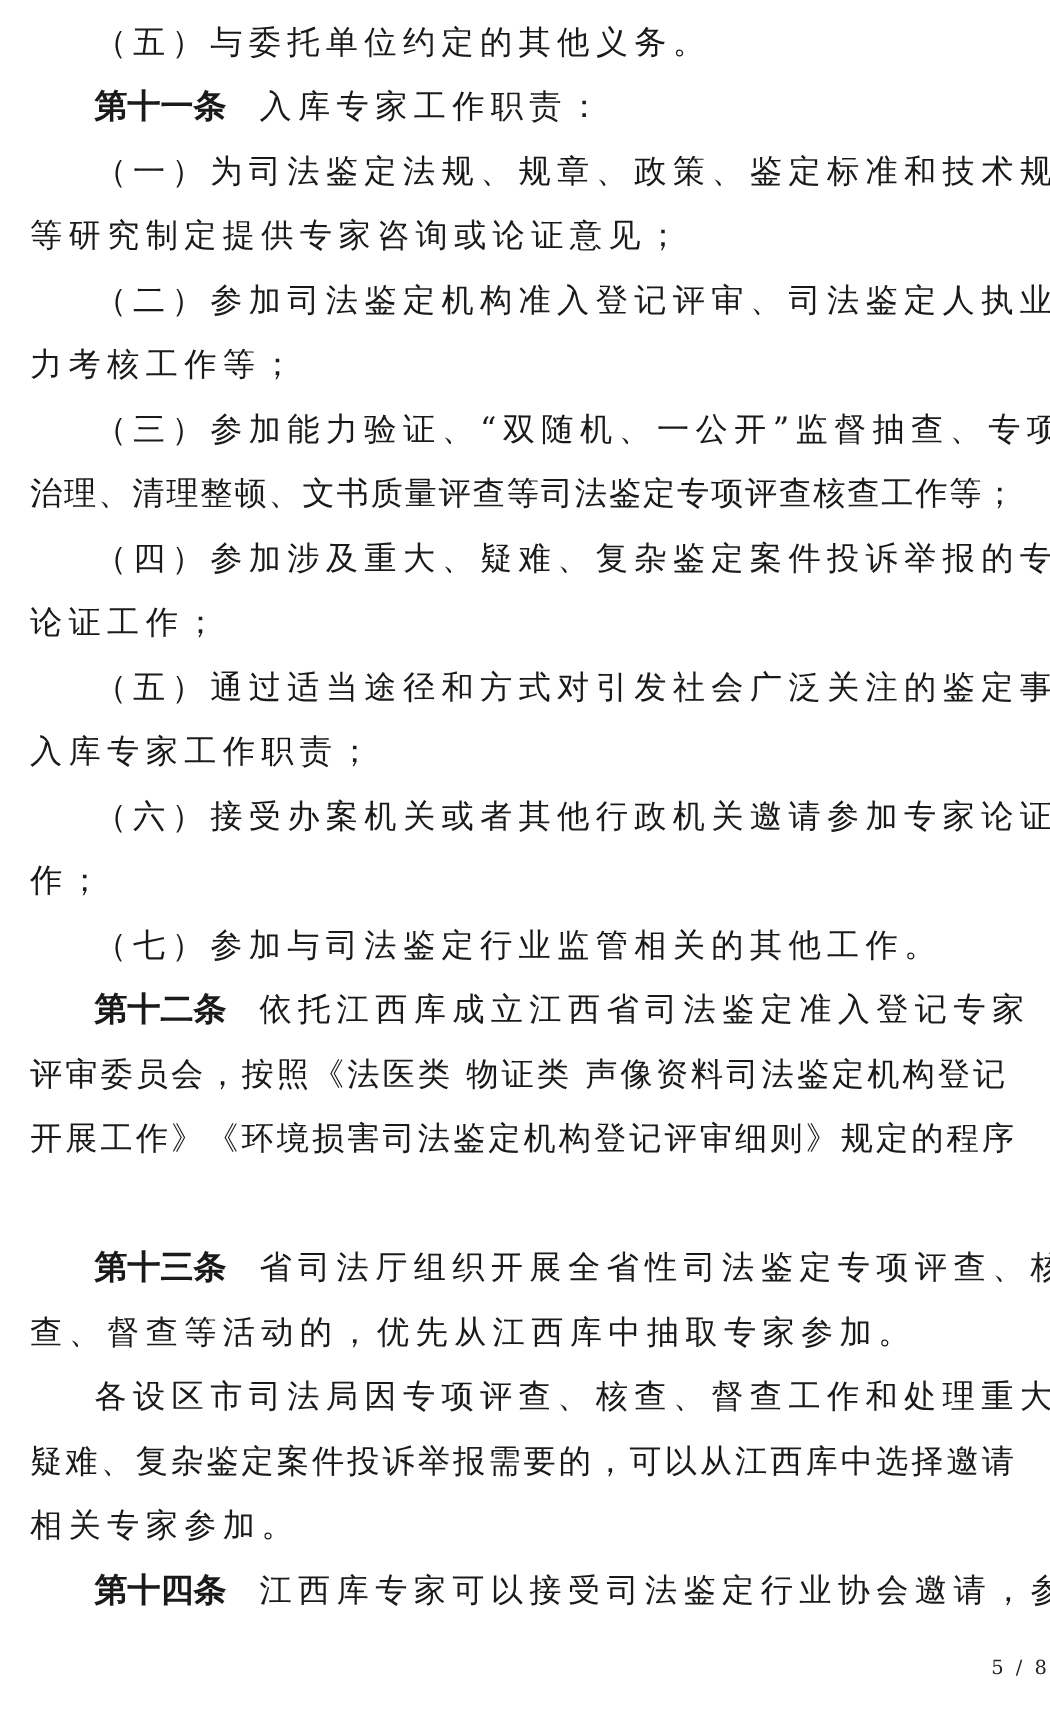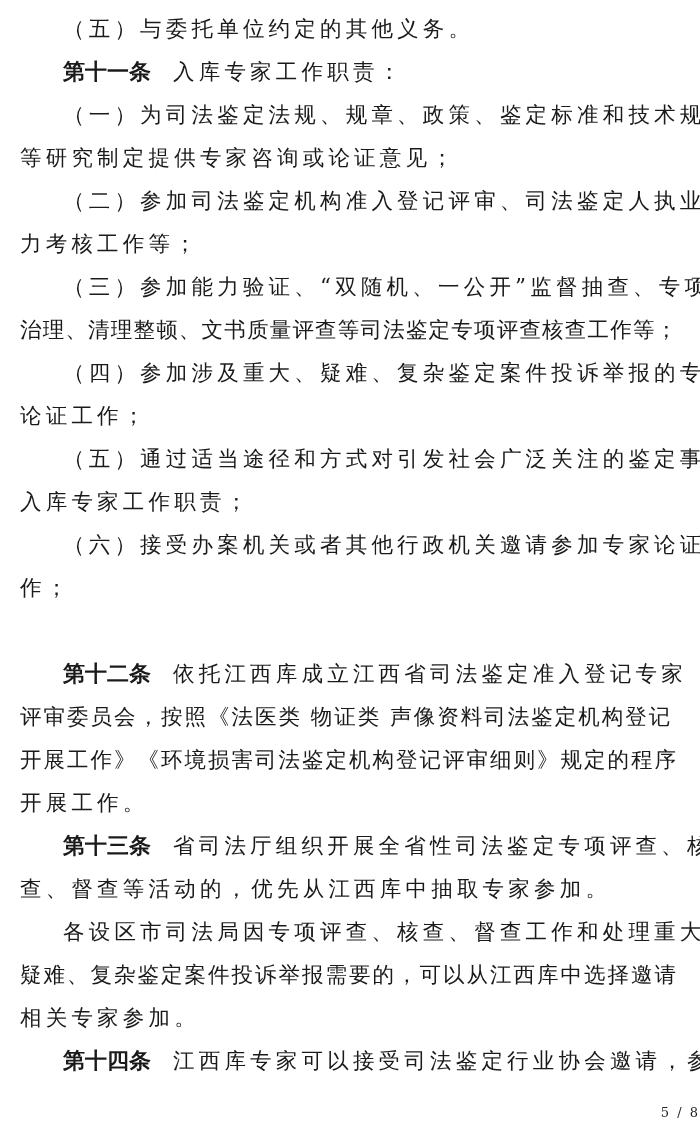--- a/index.html
+++ b/index.html
@@ -93,31 +93,31 @@
   </div>
   <div class="line last" style="top:487px">
     <span>入库专家工作职责；</span>
   </div>
   <div class="line indent" style="top:530px">
     <span>（六）接受办案机关或者其他行政机关邀请参加专家论证工</span>
   </div>
   <div class="line last" style="top:573px">
     <span>作；</span>
   </div>
+  <div class="line indent last" style="top:616px">
+    <span>（七）参加与司法鉴定行业监管相关的其他工作。</span>
+  </div>
   <div class="line indent" style="top:659px">
     <span class="bold">第十二条</span><span>依托江西库成立江西省司法鉴定准入登记专家</span>
   </div>
   <div class="line" style="top:702px; letter-spacing:2px">
     <span>评审委员会，按照《法医类 物证类 声像资料司法鉴定机构登记</span>
   </div>
   <div class="line" style="top:745px; letter-spacing:2px">
     <span>开展工作》《环境损害司法鉴定机构登记评审细则》规定的程序</span>
-  </div>
-  <div class="line last" style="top:788px">
-    <span>开展工作。</span>
   </div>
   <div class="line indent" style="top:831px">
     <span class="bold">第十三条</span><span>省司法厅组织开展全省性司法鉴定专项评查、核</span>
   </div>
   <div class="line last" style="top:874px">
     <span>查、督查等活动的，优先从江西库中抽取专家参加。</span>
   </div>
   <div class="line indent" style="top:917px">
     <span>各设区市司法局因专项评查、核查、督查工作和处理重大、</span>
   </div>

